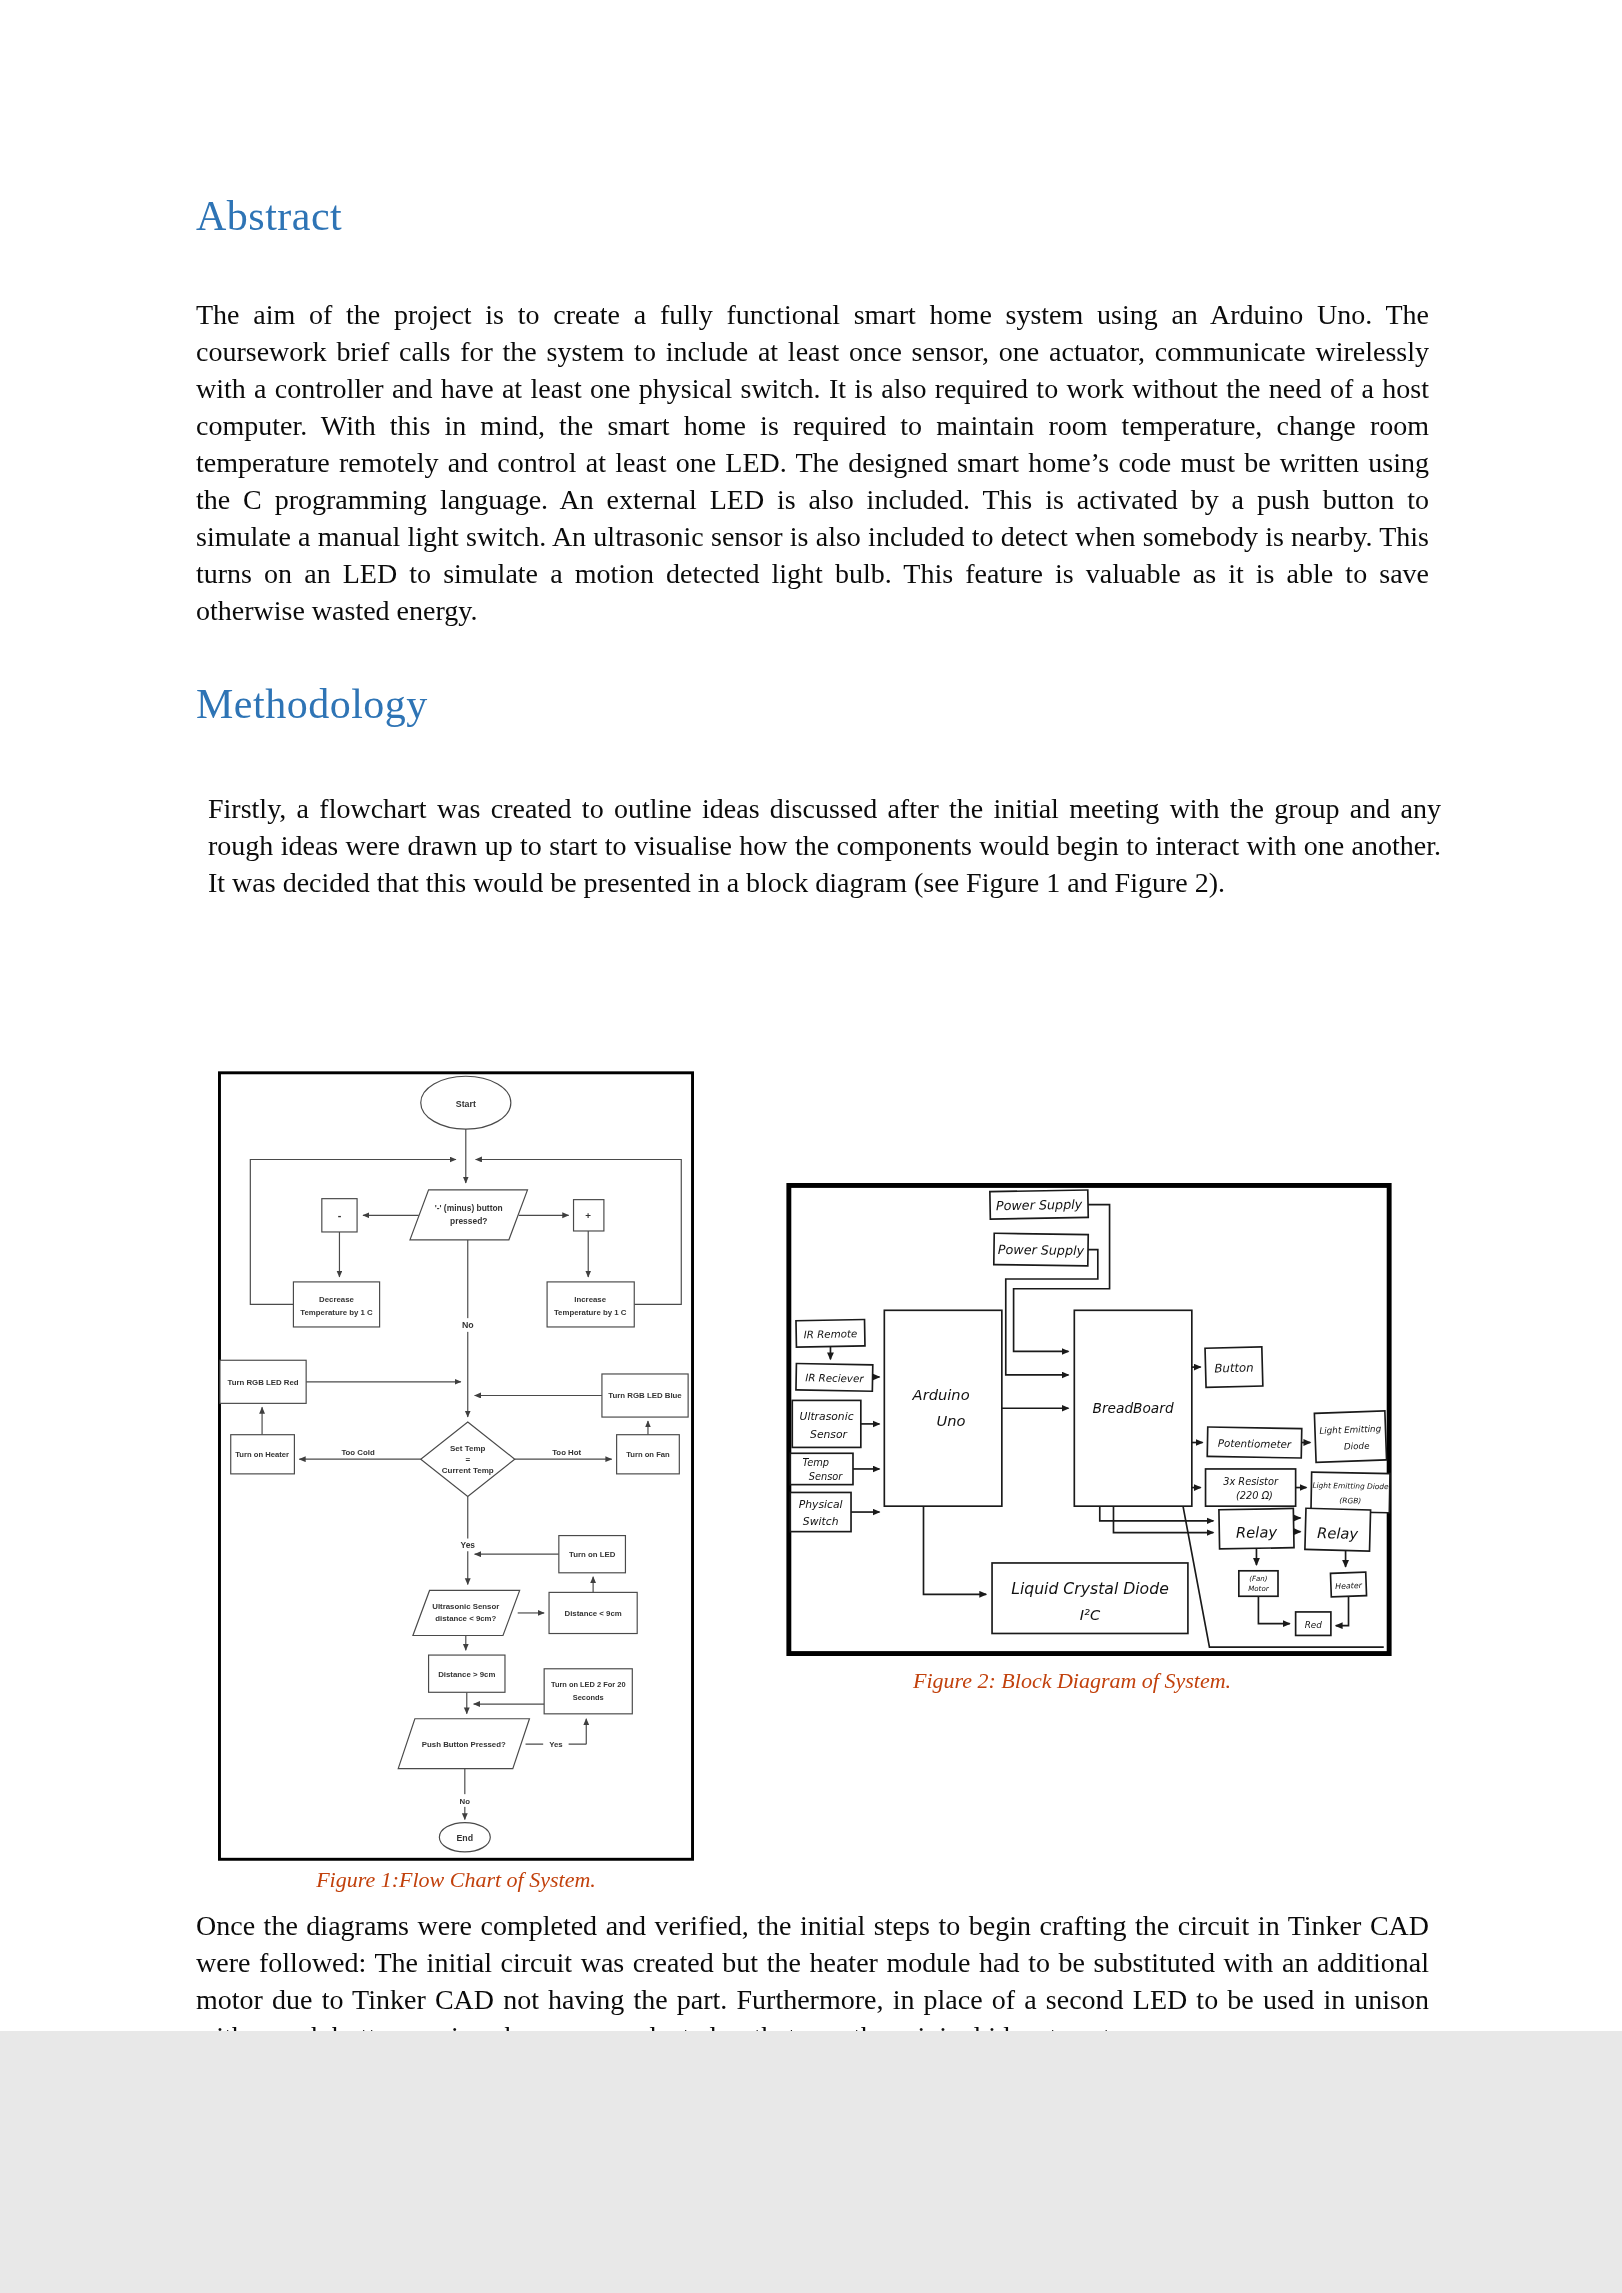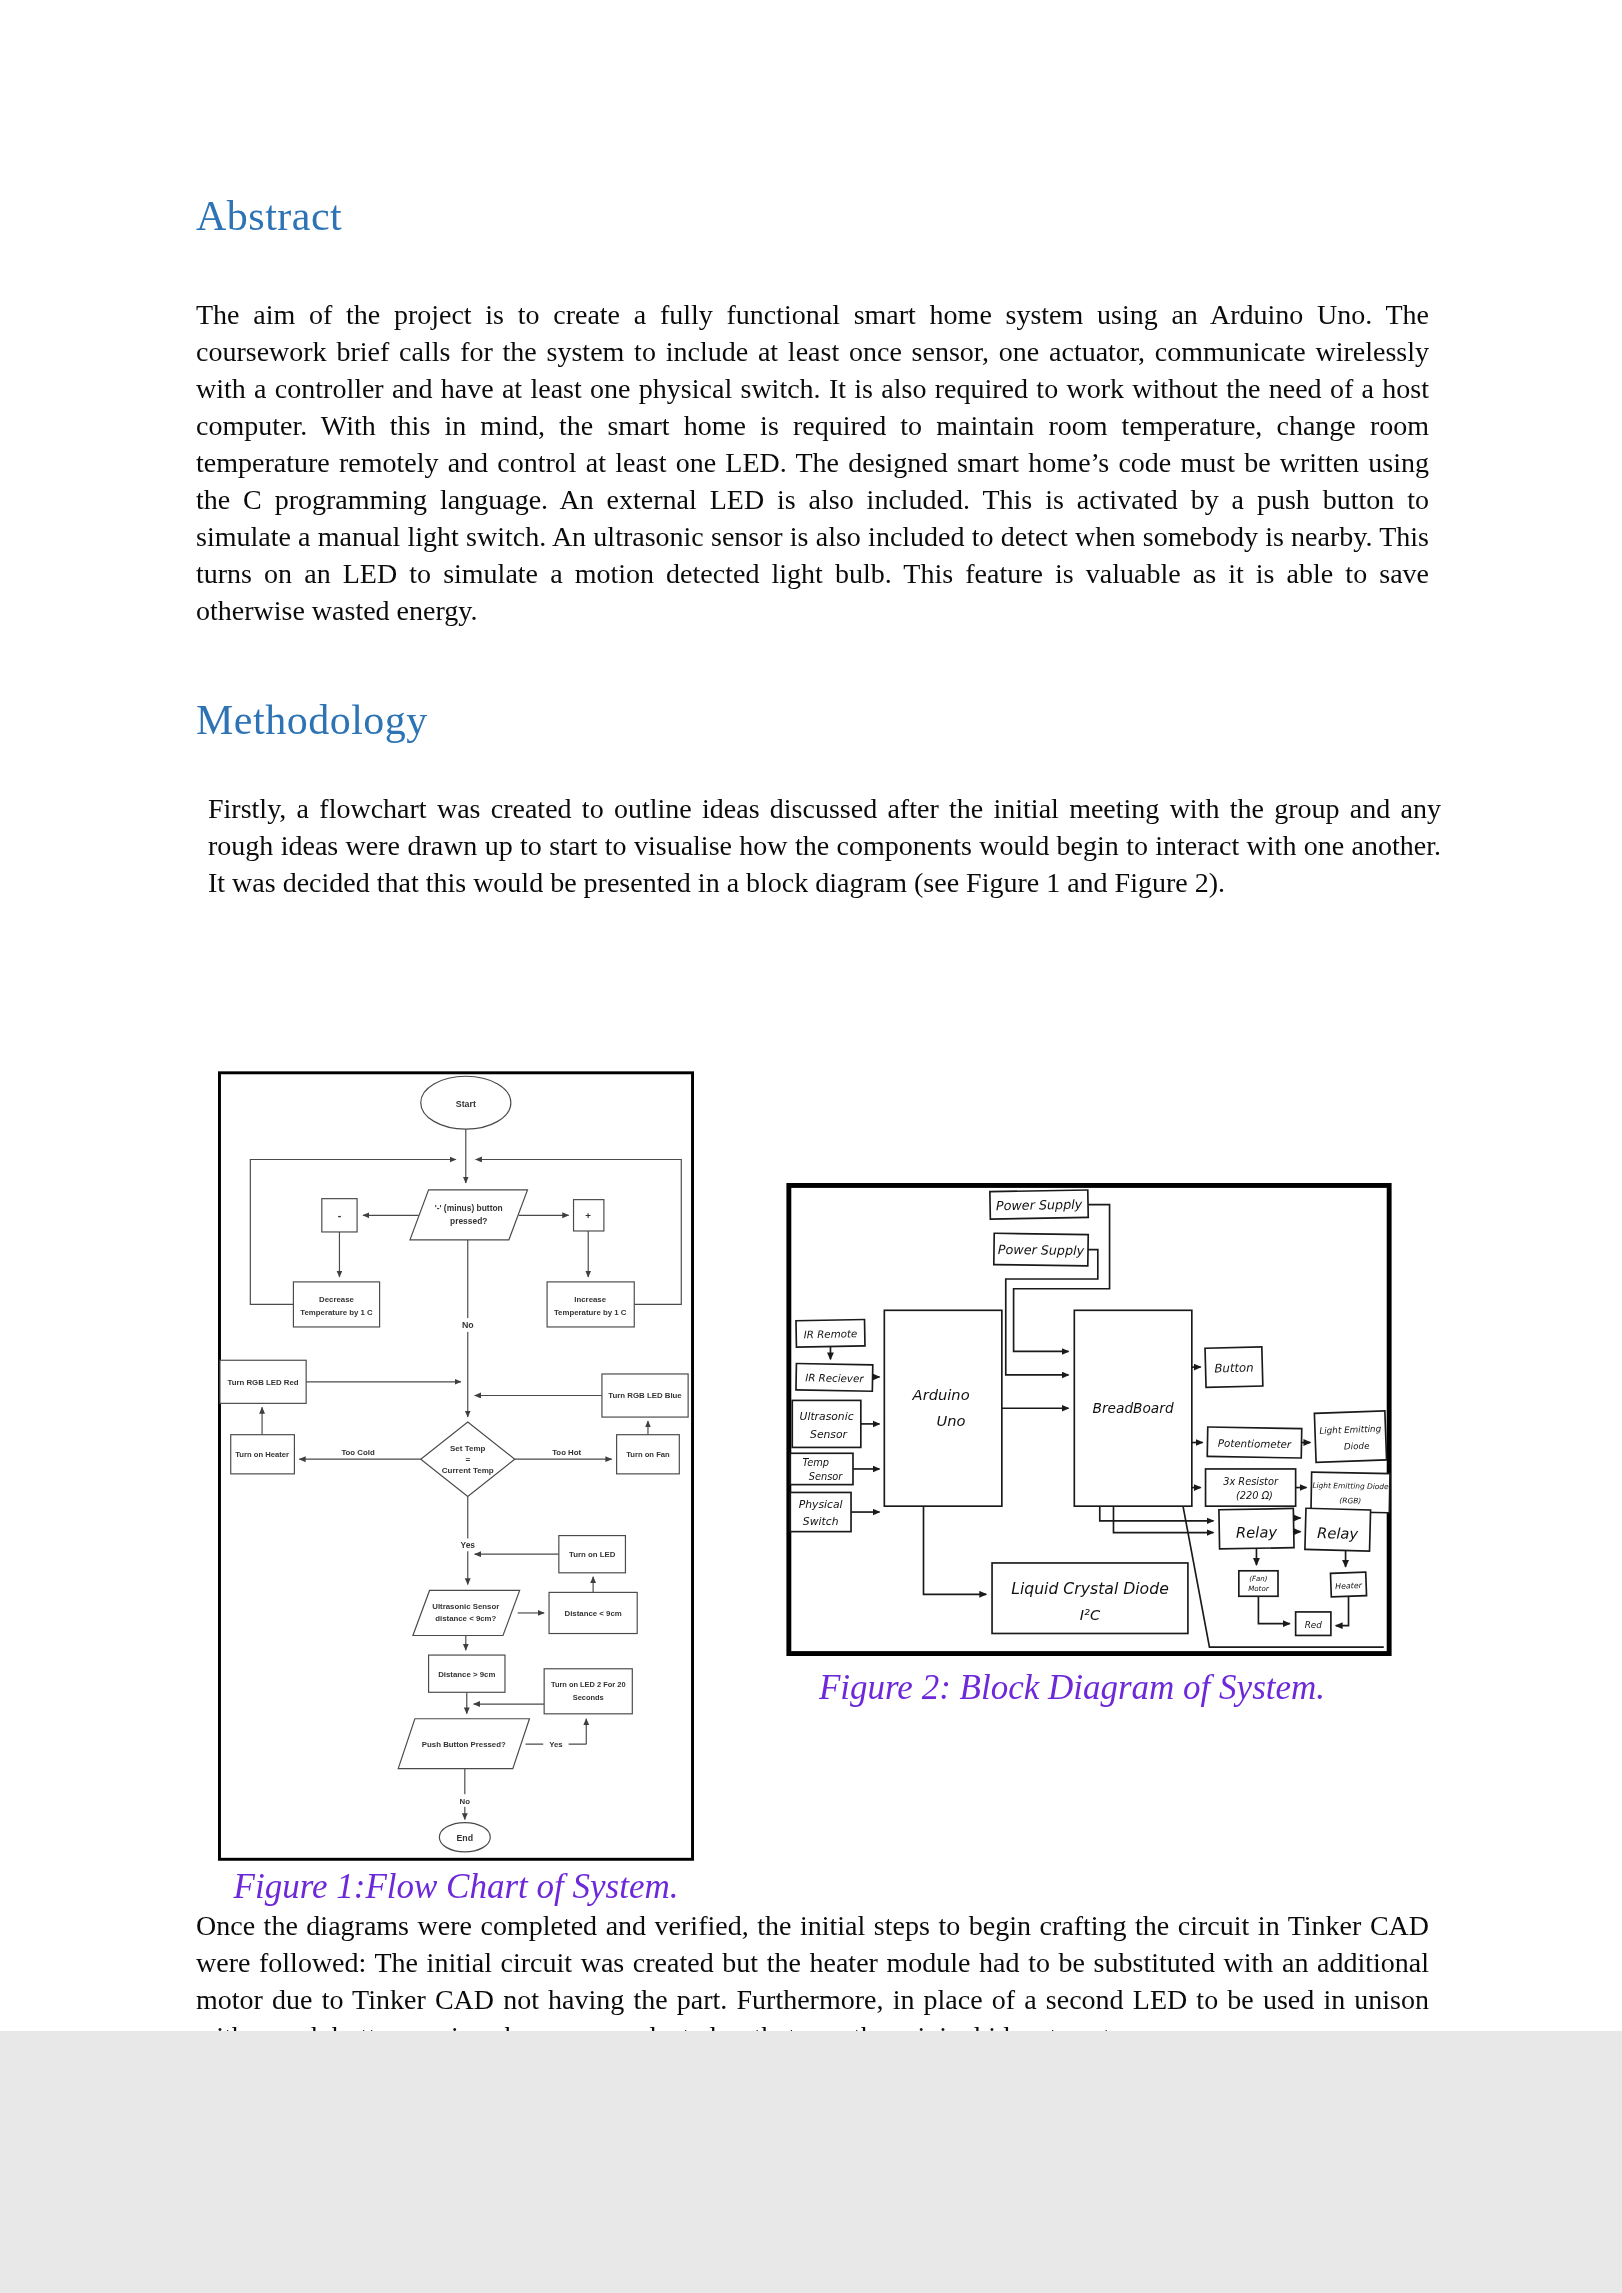--- a/index.html
+++ b/index.html
@@ -2,43 +2,43 @@
 <html><head>
 <meta charset="utf-8">
 <style>
   html,body{margin:0;padding:0;background:#e8e8e8;}
   .page{position:relative;width:1622px;height:2031px;background:#ffffff;
         font-family:"Liberation Serif", serif;color:#0b0b0b;overflow:hidden;}
   .h1{position:absolute;font-size:42px;font-weight:400;color:#2E74B5;
       font-family:"Liberation Serif", serif;letter-spacing:0.5px;}
   .body-par{position:absolute;width:1233px;font-size:28px;line-height:37px;
       text-align:justify;color:#0b0b0b;}
-  .caption{position:absolute;text-align:center;font-style:italic;font-size:35px;
-      color:#6d28d9;font-family:"Liberation Serif", serif;}
+  .caption{position:absolute;text-align:center;font-style:italic;font-size:22px;
+      color:#c2410c;font-family:"Liberation Serif", serif;}
   .figwrap{position:absolute;}
   
   .fc-t{font-family:"Liberation Sans", sans-serif;fill:#333333;}
   .fc-shape{fill:#ffffff;stroke:#4a4a4a;stroke-width:1.2;}
   .fc-line{fill:none;stroke:#4a4a4a;stroke-width:1.2;}
   .lbl-bg{fill:#ffffff;}
   
   .bd-box{fill:#ffffff;stroke:#1a1a1a;stroke-width:1.7;}
   .bd-t{font-family:"DejaVu Sans", sans-serif;font-style:italic;fill:#111111;}
   .bd-line{fill:none;stroke:#1a1a1a;stroke-width:1.7;}
 </style>
 </head>
 <body>
 
 <div class="page">
 
   <div class="h1" style="left:196px;top:192px;">Abstract</div>
 
   <div class="body-par" style="left:196px;top:296px;">The aim of the project is to create a fully functional smart home system using an Arduino Uno. The coursework brief calls for the system to include at least once sensor, one actuator, communicate wirelessly with a controller and have at least one physical switch. It is also required to work without the need of a host computer. With this in mind, the smart home is required to maintain room temperature, change room temperature remotely and control at least one LED. The designed smart home’s code must be written using the C programming language. An external LED is also included. This is activated by a push button to simulate a manual light switch. An ultrasonic sensor is also included to detect when somebody is nearby. This turns on an LED to simulate a motion detected light bulb. This feature is valuable as it is able to save otherwise wasted energy.</div>
 
-  <div class="h1" style="left:196px;top:696px;">Methodology</div>
+  <div class="h1" style="left:196px;top:680px;">Methodology</div>
 
   <div class="body-par" style="left:208px;top:790px;">Firstly, a flowchart was created to outline ideas discussed after the initial meeting with the group and any rough ideas were drawn up to start to visualise how the components would begin to interact with one another. It was decided that this would be presented in a block diagram (see Figure 1 and Figure 2).</div>
 
   <div class="figwrap" style="left:218px;top:1071px;font-weight:bold;">
     <svg width="476" height="794" viewBox="0 0 486 810">
       <defs>
         <marker id="ah" markerWidth="9" markerHeight="8" refX="6.5" refY="3" orient="auto" markerUnits="userSpaceOnUse">
           <path d="M0,0 L7,3 L0,6 Z" fill="#3f3f3f"></path>
         </marker>
       </defs>

